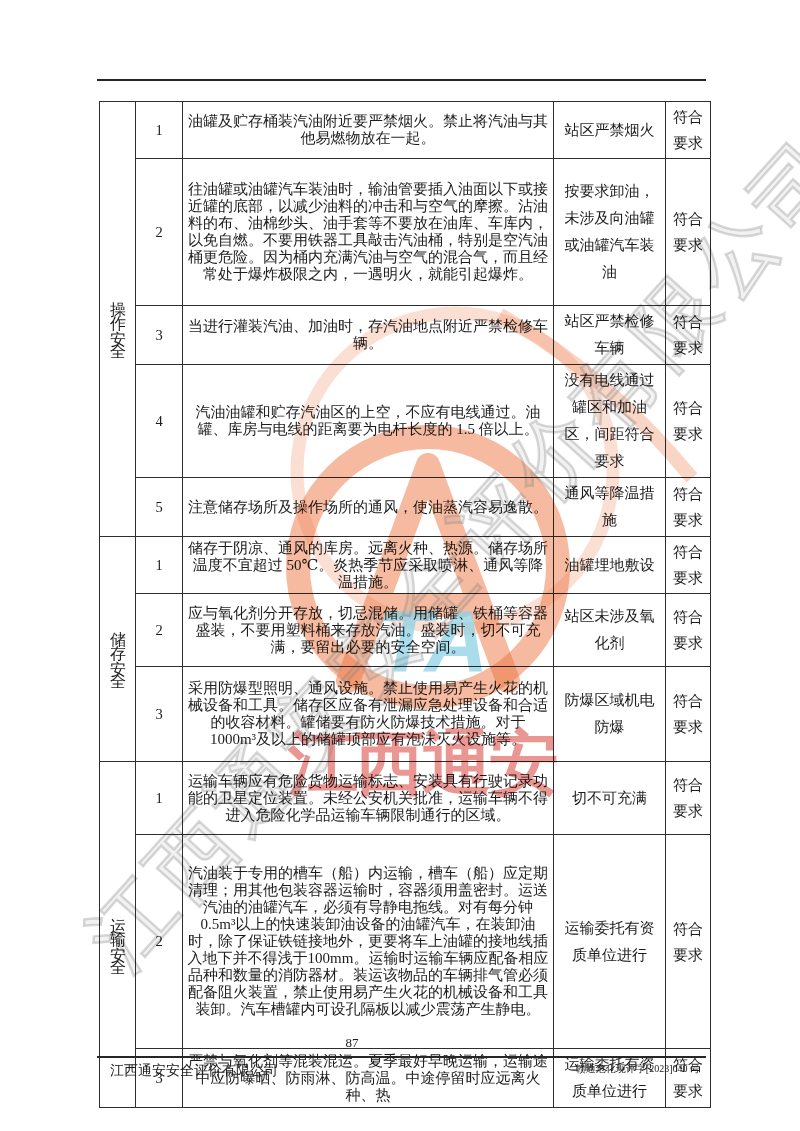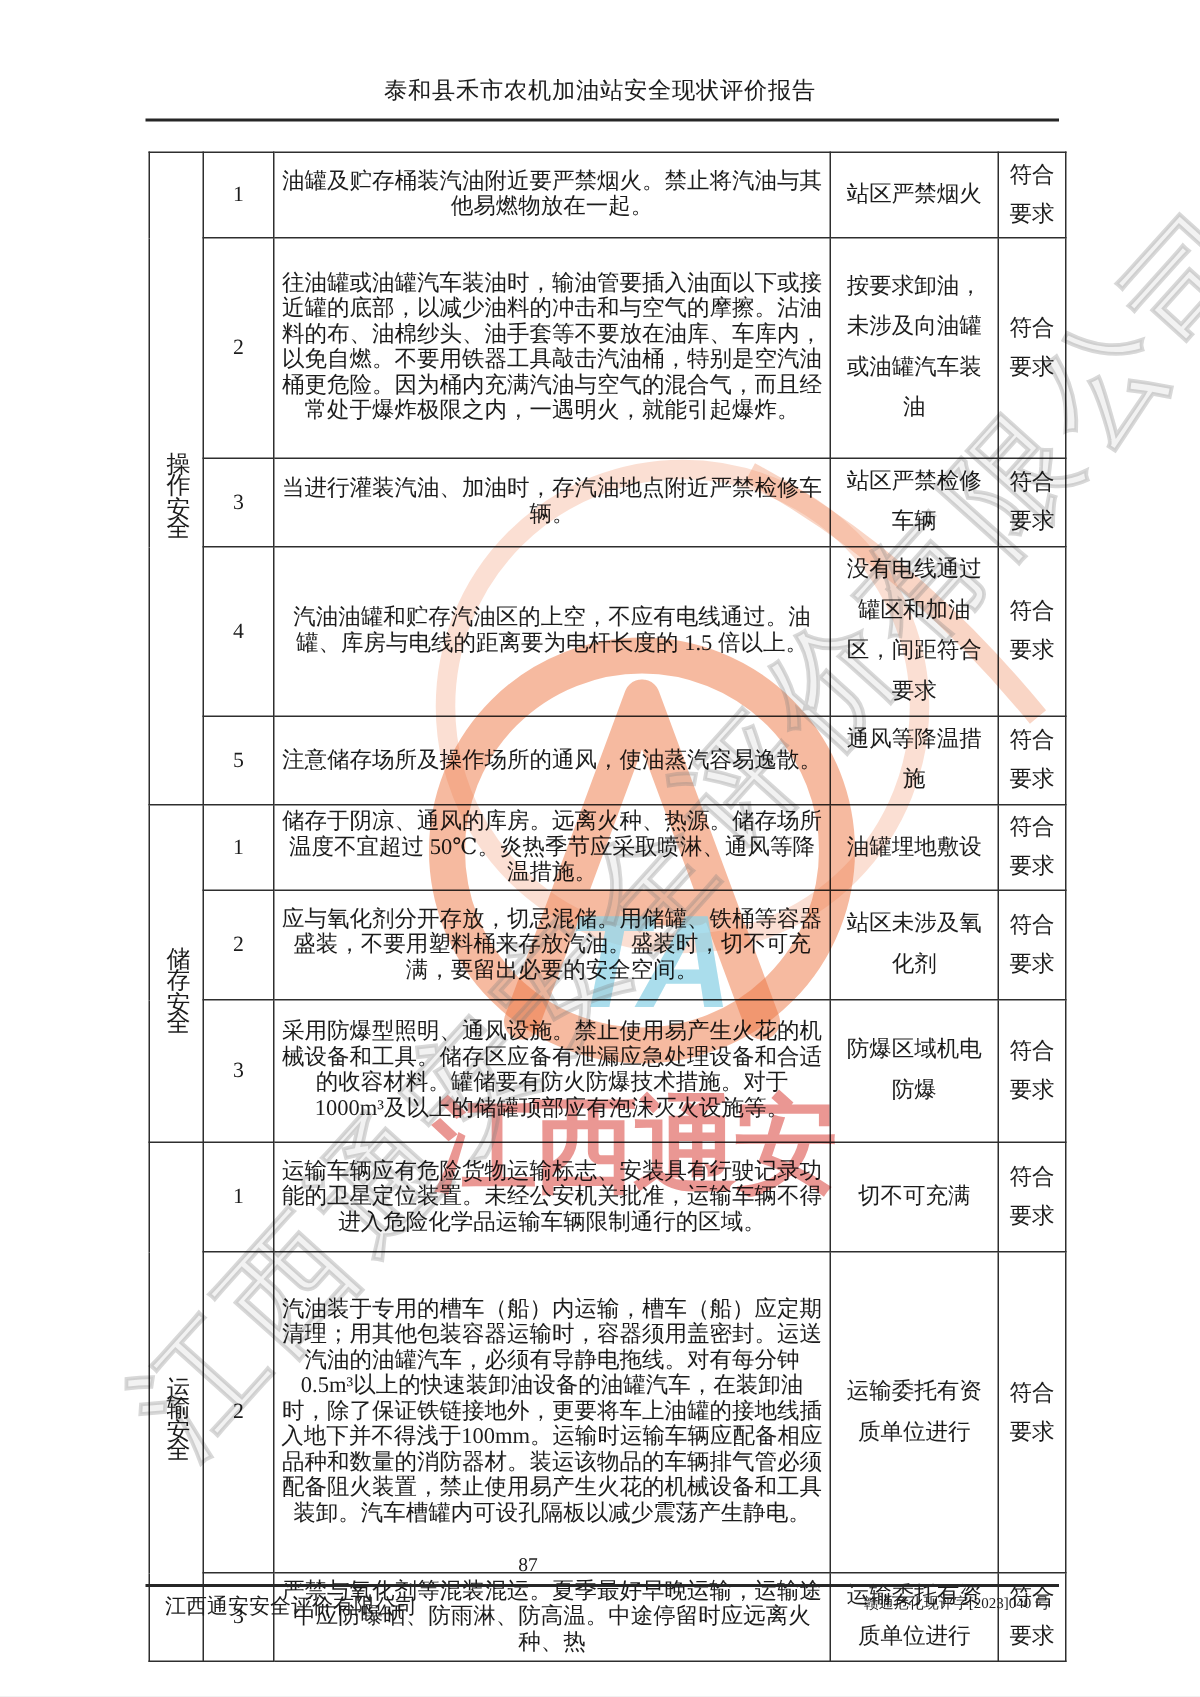--- a/index.html
+++ b/index.html
@@ -83,21 +83,20 @@
     -webkit-text-stroke:2.5px rgba(125,125,125,0.30);
     transform:rotate(-48deg);
     transform-origin:0 50%;
   }
 </style>
 </head>
 <body>
 
 <div class="page">
 
-  <div class="doc-title">泰和县禾市农机加油站安全现状评价报告</div>
   <div class="title-rule"></div>
 
   <table class="report">
     <colgroup>
       <col style="width:36px">
         <col style="width:47px">
         <col style="width:371px">
         <col style="width:112px">
         <col style="width:45px">
     </colgroup>

